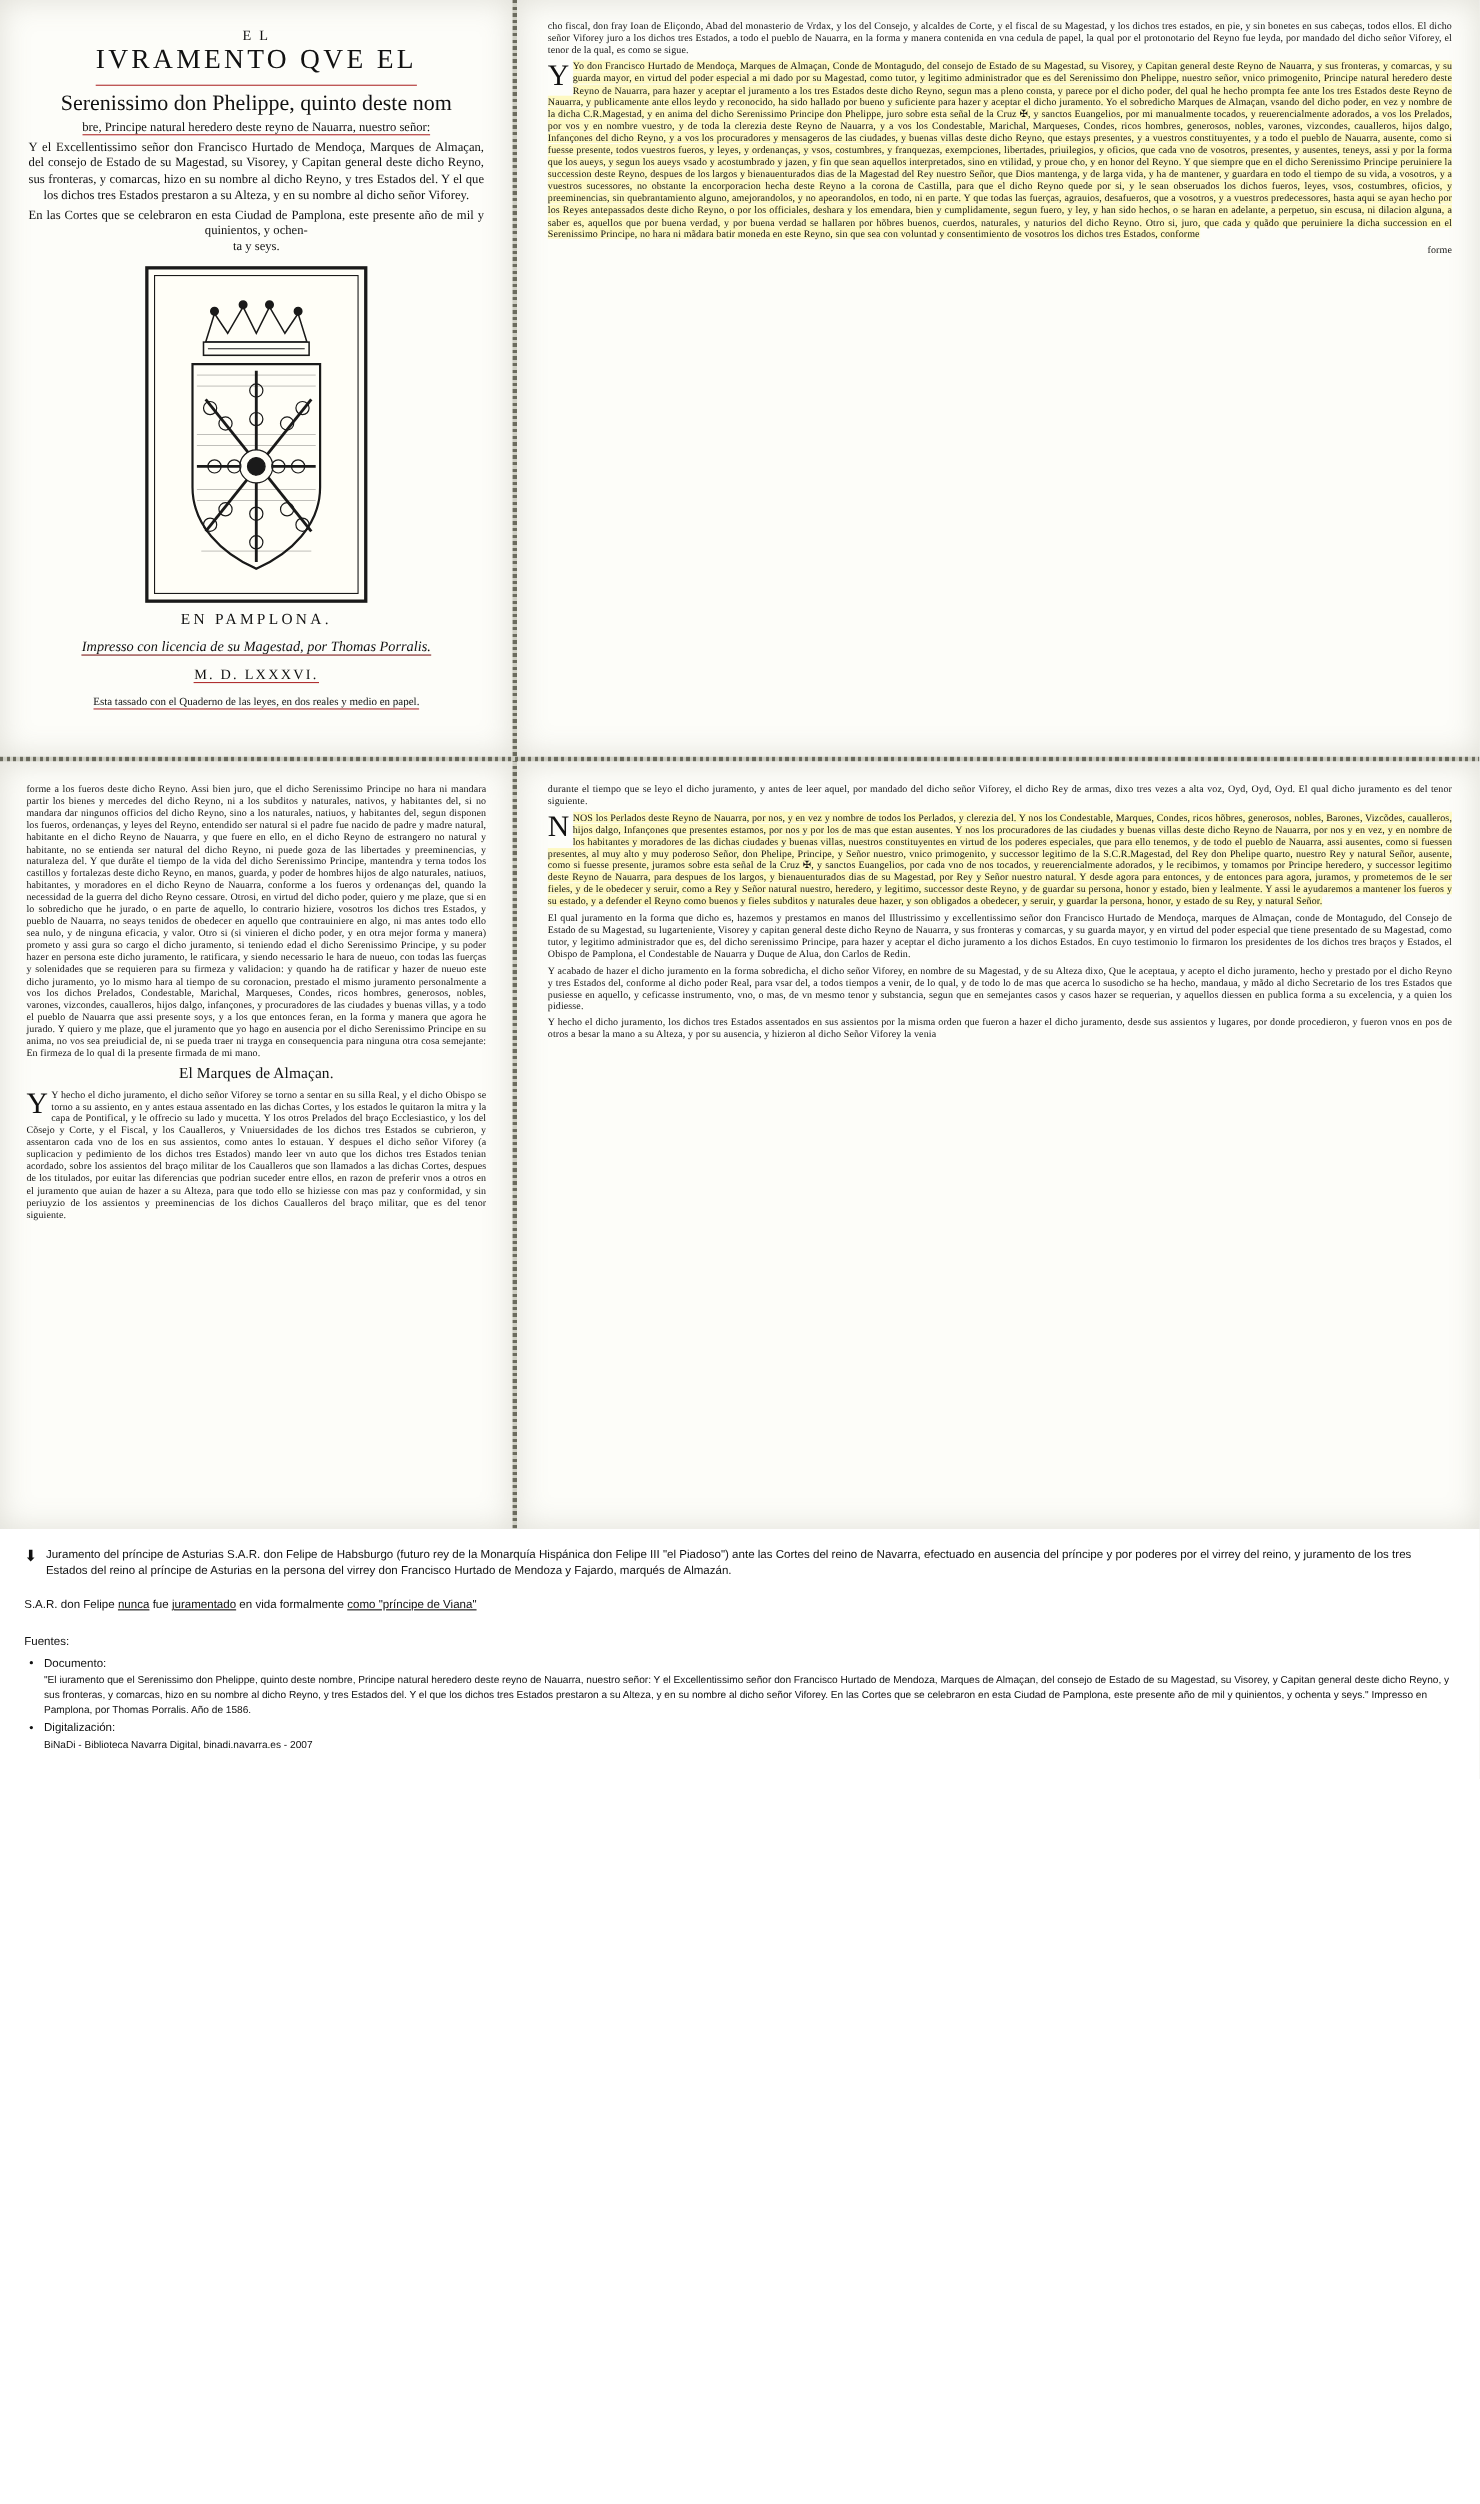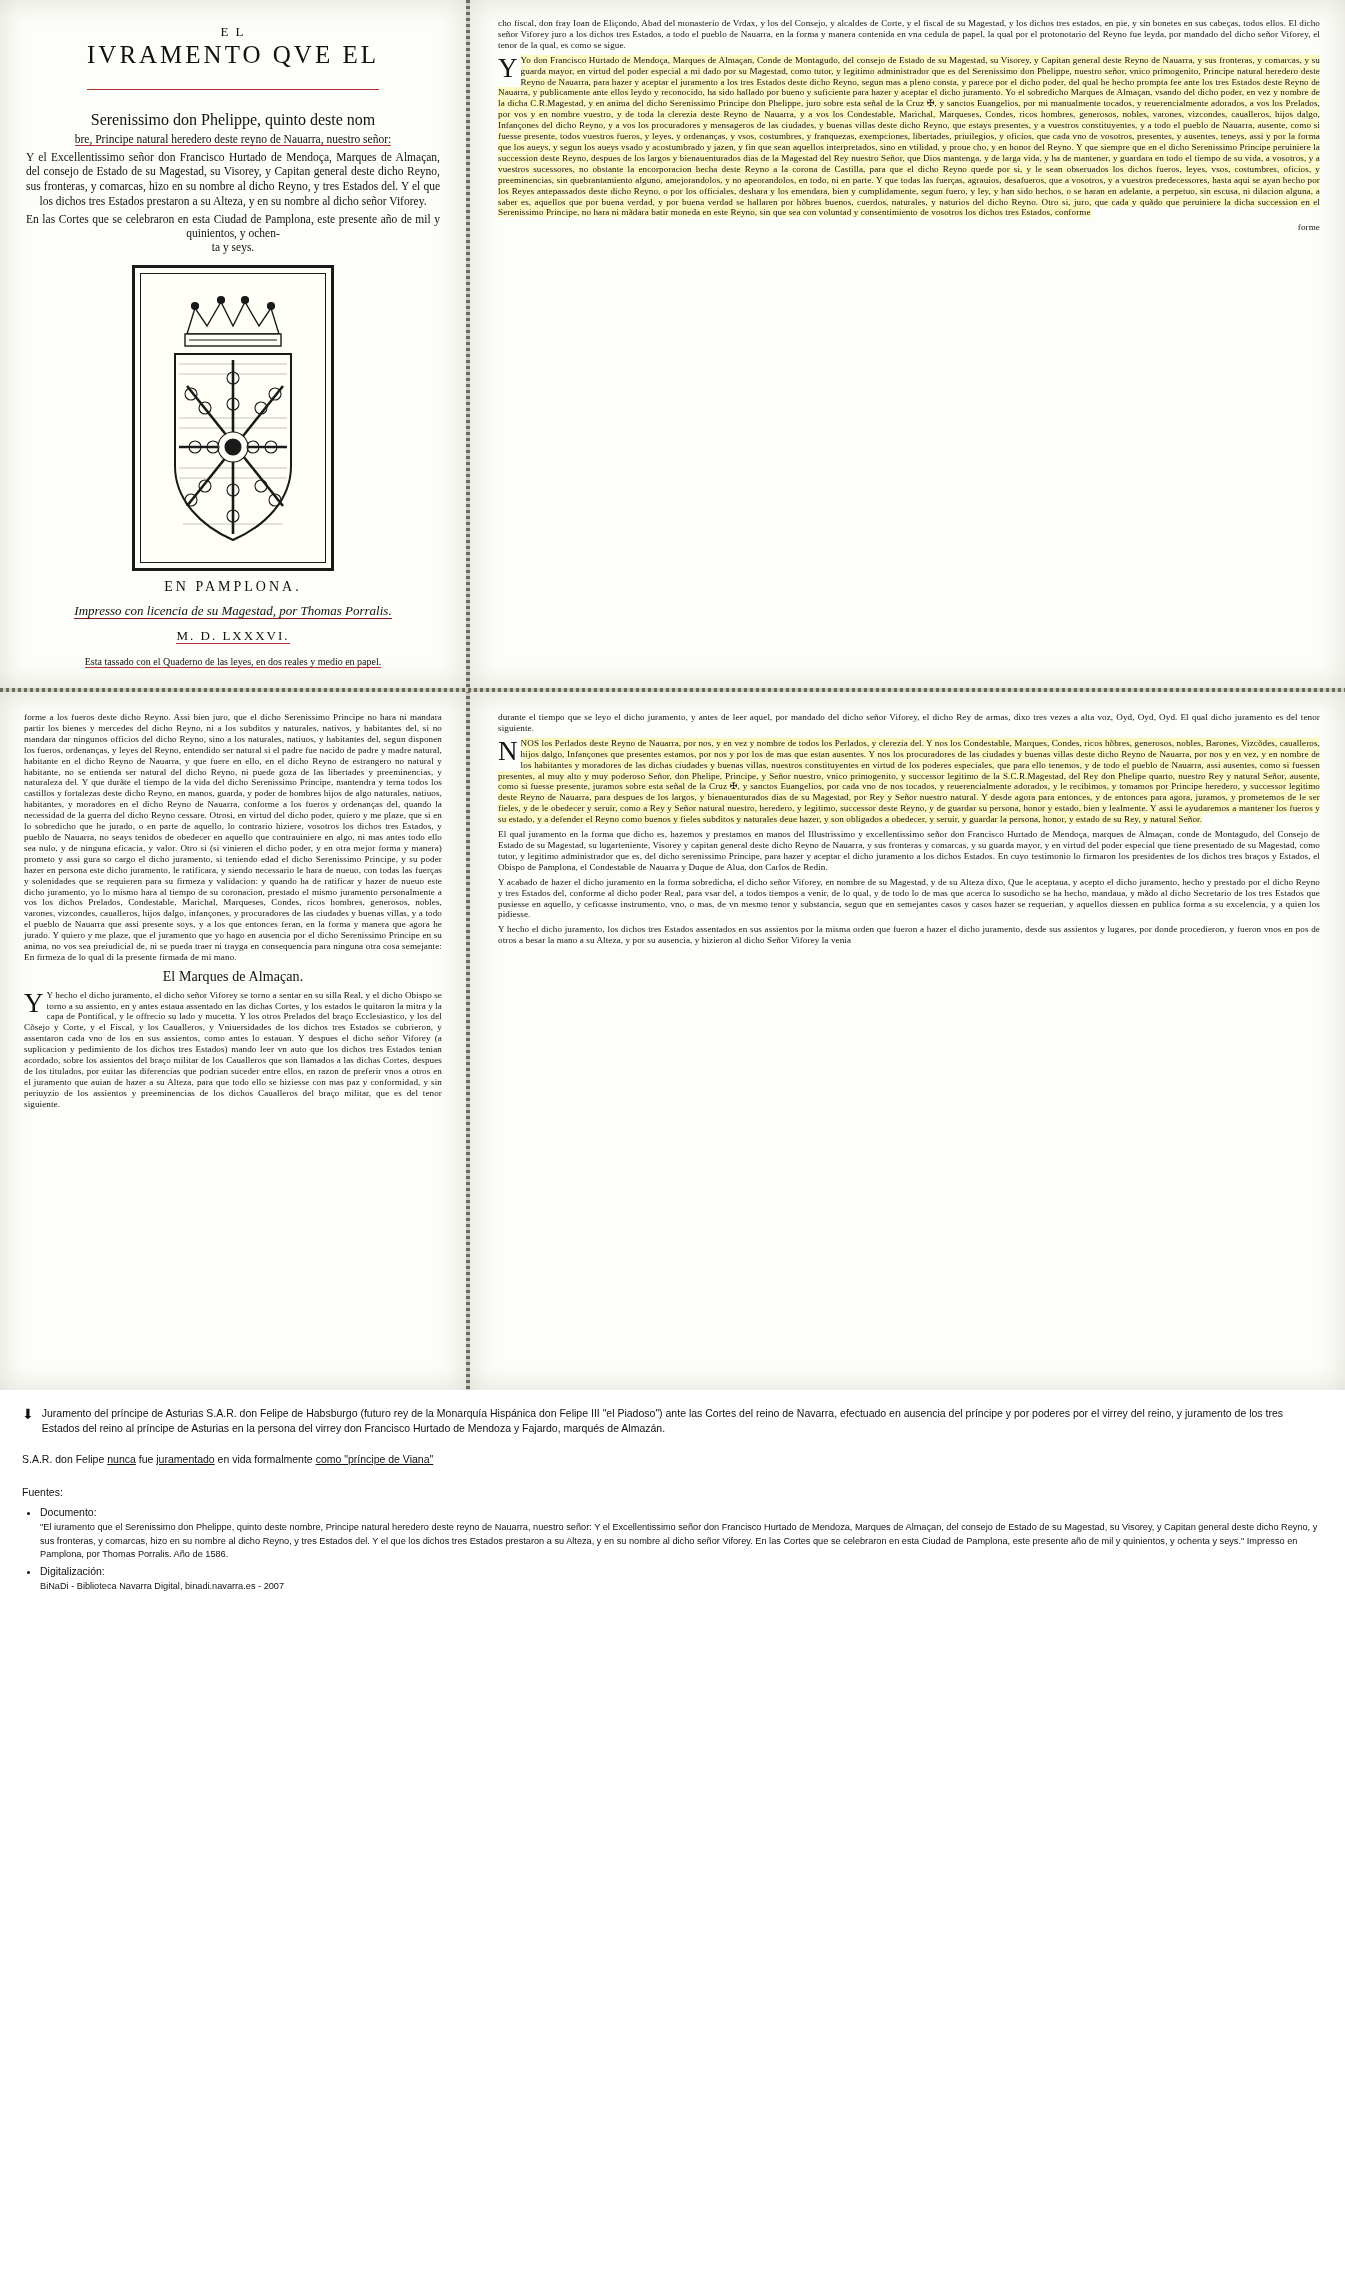--- a/index.html
+++ b/index.html
@@ -31,22 +31,22 @@
   .scan .seam-v { position:absolute; left:466px; top:0; width:4px; height:1390px;
                   background:repeating-linear-gradient(180deg,#6b6b5e 0 3px,#cfcfc4 3px 6px); }
   .scan .seam-h { position:absolute; left:0; top:688px; width:1345px; height:4px;
                   background:repeating-linear-gradient(90deg,#6b6b5e 0 3px,#cfcfc4 3px 6px); }
 
   
   .titlepage { position:absolute; left:0; top:0; width:466px; height:688px;
                padding:14px 26px 0 26px; box-sizing:border-box; text-align:center; }
   .tp-el { font-size:13px; letter-spacing:2px; margin-top:10px; }
   .tp-big { font-size:25px; letter-spacing:3px; font-weight:normal; margin-top:1px;
-            border-bottom:1px solid #b03030; padding-bottom:20px; display:inline-block; }
-  .tp-line { font-size:16px; margin-top:21px; }
+            border-bottom:1px solid #b03030; padding-bottom:8px; display:inline-block; }
+  .tp-line { font-size:20px; margin-top:5px; }
   .tp-body { font-size:11.5px; line-height:1.28; text-align:justify; margin-top:3px;
              text-align-last:center; }
   .tp-body .ul-red { border-bottom:1px solid #b03030; }
   .tp-center { text-align:center; }
 
   .woodcut { width:196px; height:300px; margin:12px auto 8px auto; border:3px solid #1a1a1a;
              background:#fffef7; position:relative; overflow:hidden; }
   .woodcut .inner { position:absolute; inset:5px; border:1px solid #1a1a1a; }
   .woodcut svg { position:absolute; inset:0; }
 

